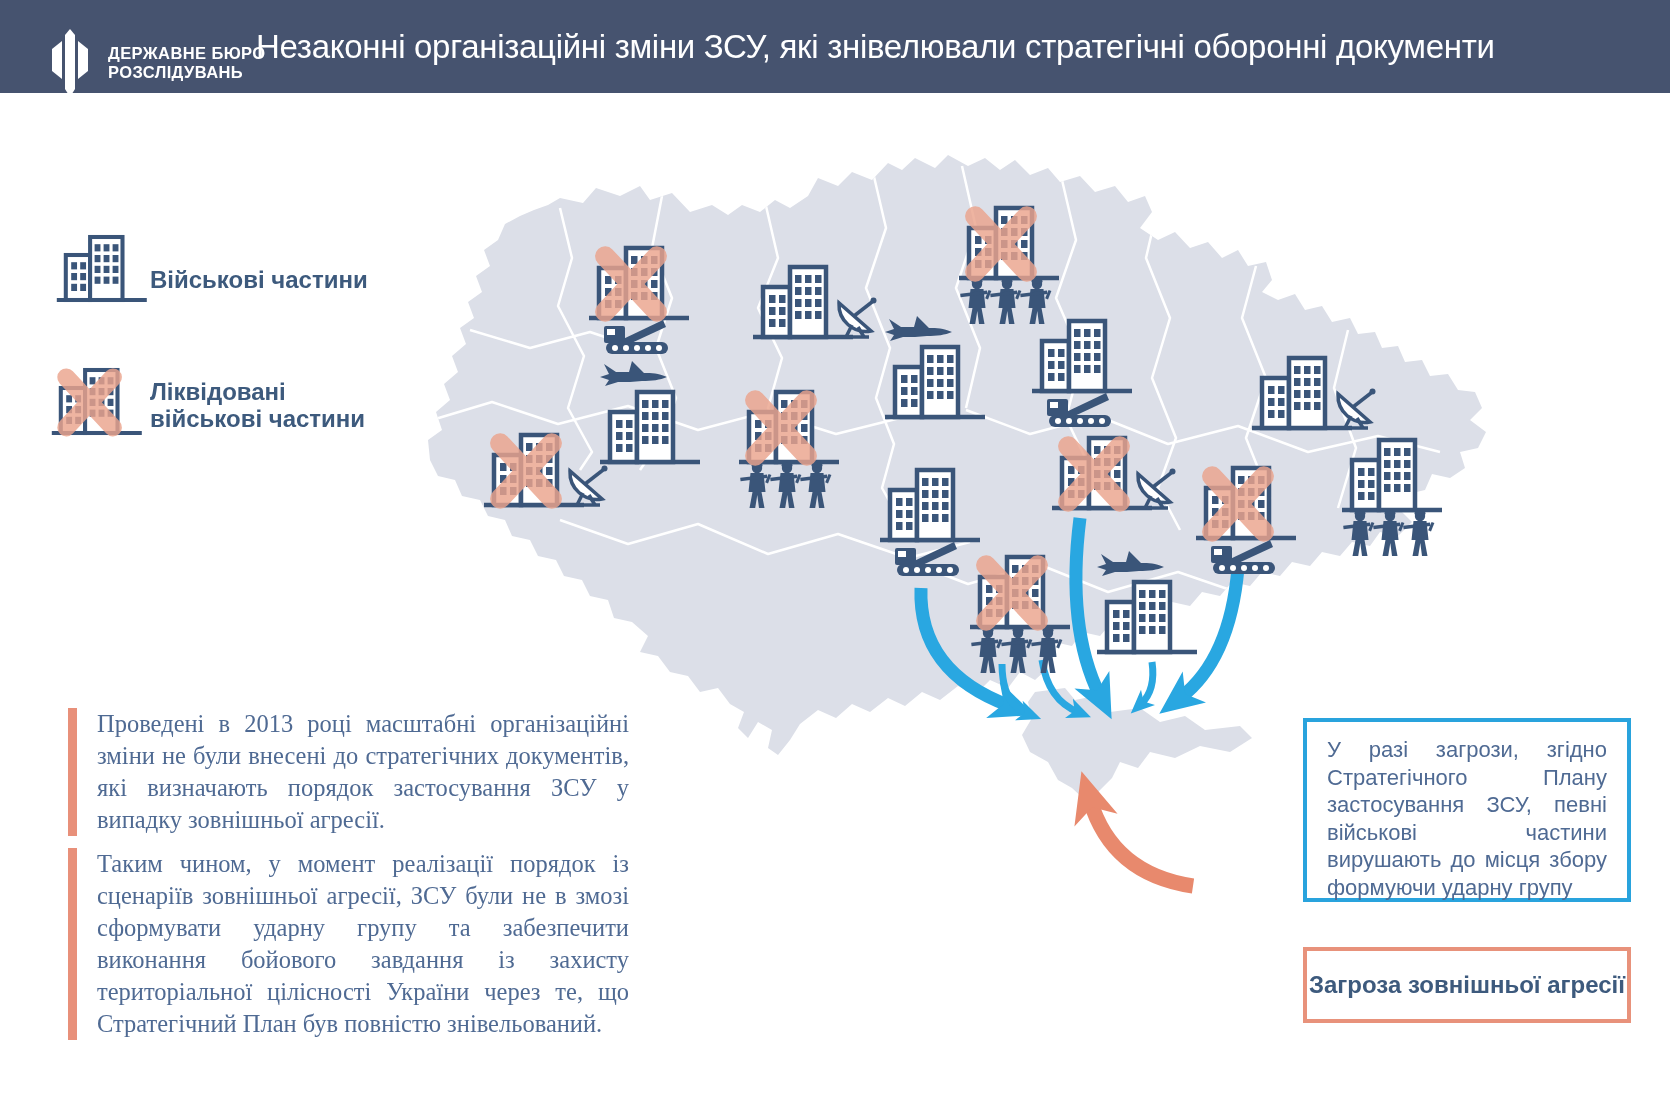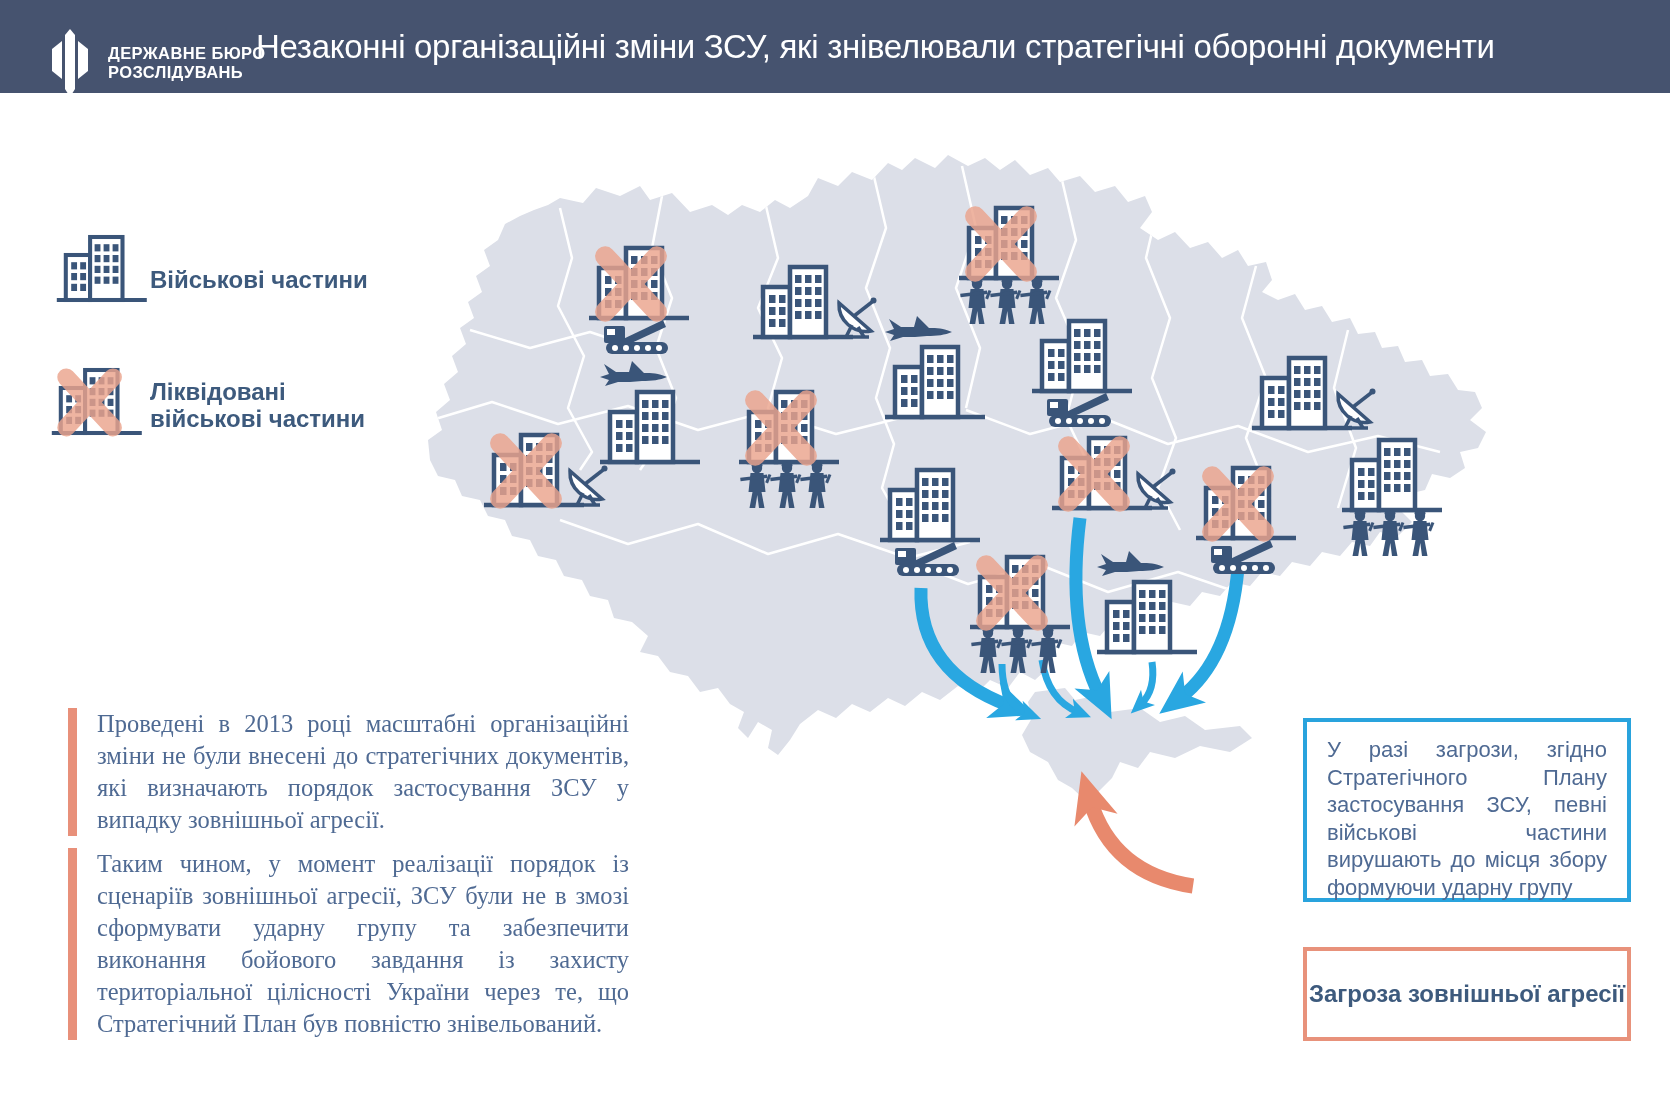--- a/index.html
+++ b/index.html
@@ -21,21 +21,21 @@
   #map-svg{position:absolute;left:0;top:0;}
   
   .para{position:absolute;left:68px;width:532px;color:#4F6A93;font-size:24.5px;line-height:32px;
         text-align:justify;border-left:9px solid #E8907A;padding-left:20px;font-family:Liberation Serif, serif;}
   #para-1{top:708px;}
   #para-2{top:848px;}
   
   .blue-box{position:absolute;left:1303px;top:718px;width:328px;height:184px;box-sizing:border-box;
             border:4px solid #29A3DD;background:#fff;padding:14px 20px;color:#4F6A93;
             font-size:22px;line-height:27.5px;text-align:justify;}
-  .orange-box{position:absolute;left:1303px;top:947px;width:328px;height:94px;box-sizing:border-box;
+  .orange-box{position:absolute;left:1303px;top:947px;width:328px;height:76px;box-sizing:border-box;
             border:4px solid #E8927B;background:#fff;display:flex;align-items:center;justify-content:center;
             color:#3D5A7D;font-size:24px;font-weight:bold;}
   
   .footnote{position:absolute;left:73px;top:1048px;width:1520px;color:#9B9B9B;font-size:21px;}
 </style>
 </head>
 <body>
 
 <div class="page">
 

